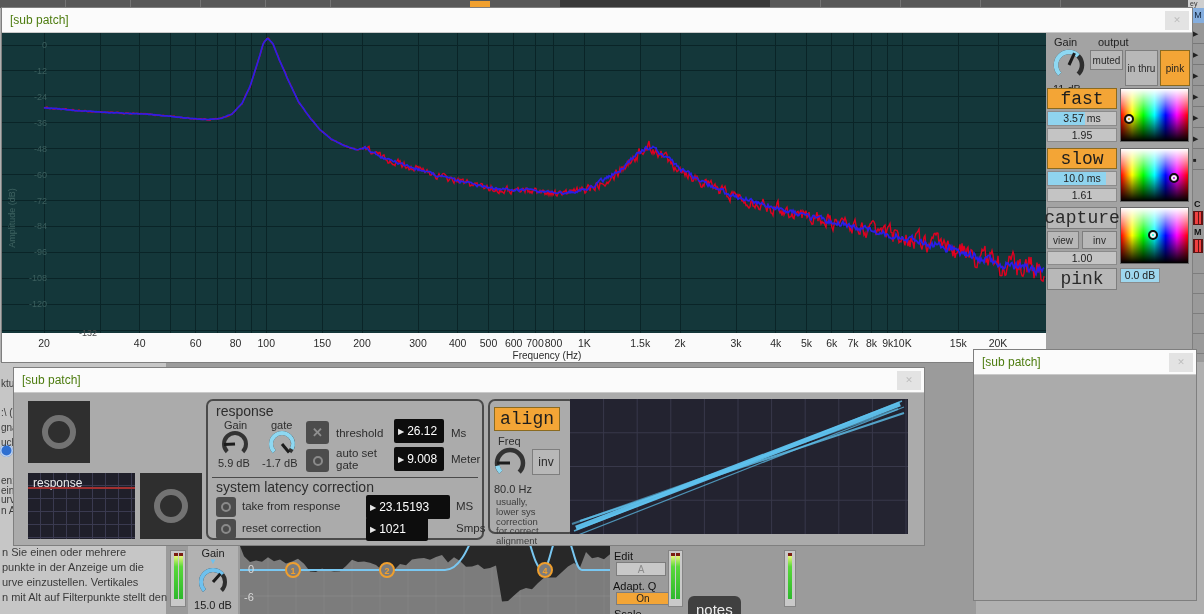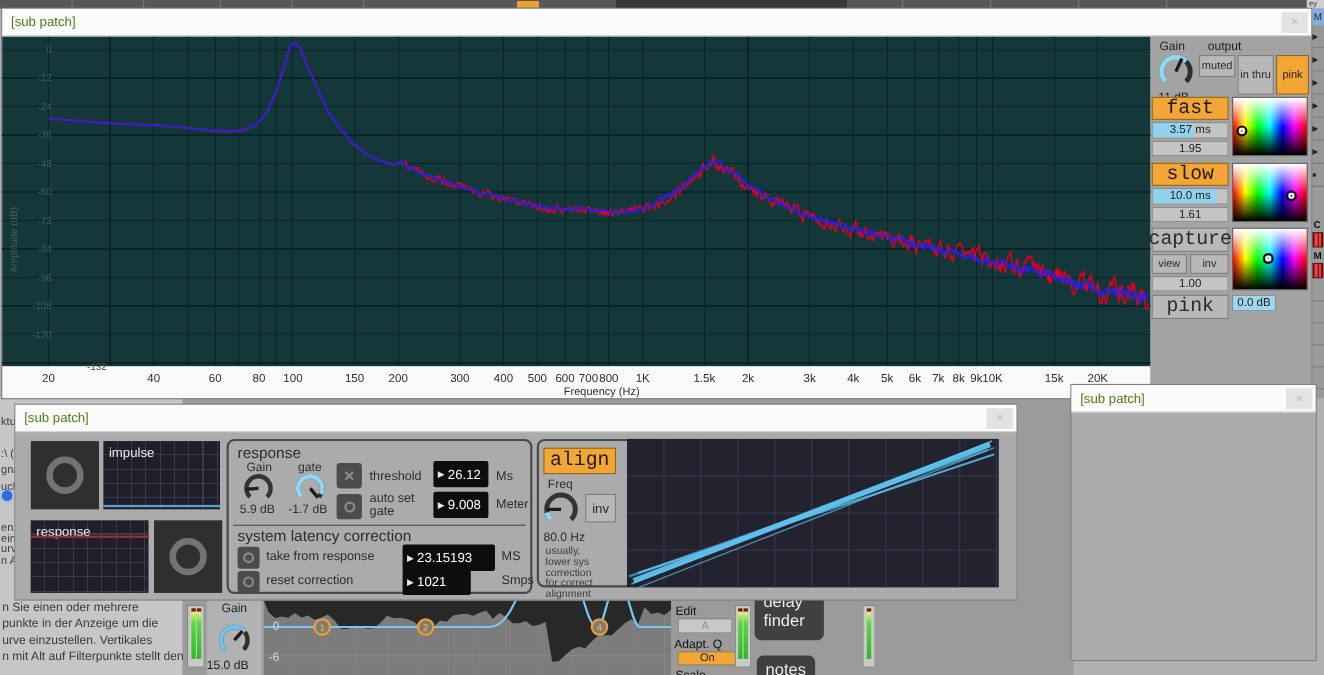--- a/index.html
+++ b/index.html
@@ -148,21 +148,21 @@
   <div class="abs" style="left:188px;top:183px;width:50px;height:69px;background:#b2b2b2">
     <div style="text-align:center;font-size:11px;color:#1c1c1c;margin-top:2px">Gain</div>
     <div style="text-align:center;line-height:6px;color:#6fc1ee;font-size:8px">▼</div>
     <svg width="34" height="34" style="display:block;margin:0 auto">
       <circle cx="17" cy="17" r="12" fill="none" stroke="#2e2e2e" stroke-width="4" pathLength="100" stroke-dasharray="75 25" transform="rotate(135 17 17)"></circle>
       <circle cx="17" cy="17" r="12" fill="none" stroke="#6fc1ee" stroke-width="4" pathLength="100" stroke-dasharray="52 48" transform="rotate(135 17 17)"></circle>
       <g transform="rotate(42 17 17)">
           <line x1="17" y1="17" x2="17" y2="6" stroke="#1c1c1c" stroke-width="3"></line>
         </g>
     </svg>
-    <div style="font-size:11px;color:#1c1c1c">15.0 dB</div>
+    <div style="text-align:center;font-size:11px;color:#1c1c1c">15.0 dB</div>
   </div>
 
   <svg id="eq-svg" class="abs" style="left:240px;top:184px" width="370" height="68">
       <rect x="0" y="0" width="370" height="68" fill="#7c7c7c"></rect>
       <line x1="28" y1="0" x2="28" y2="68" stroke="rgba(255,255,255,0.05)"></line>
       <line x1="56" y1="0" x2="56" y2="68" stroke="rgba(255,255,255,0.05)"></line>
       <line x1="84" y1="0" x2="84" y2="68" stroke="rgba(255,255,255,0.05)"></line>
       <line x1="112" y1="0" x2="112" y2="68" stroke="rgba(255,255,255,0.05)"></line>
       <line x1="140" y1="0" x2="140" y2="68" stroke="rgba(255,255,255,0.05)"></line>
       <line x1="168" y1="0" x2="168" y2="68" stroke="rgba(255,255,255,0.05)"></line>
@@ -190,21 +190,20 @@
   <div class="eqbtn" style="left:616px;top:200px;width:50px;height:14px;background:#c8c8c8;color:#8b8b8b">A</div>
   <div class="eqlbl" style="left:613px;top:218px">Adapt. Q</div>
   <div class="eqbtn" style="left:616px;top:230px;width:54px;height:13px;background:#f3a536;color:#1d1d1d">On</div>
   <div class="eqlbl" style="left:614px;top:246px">Scale</div>
 
   <div class="meter" style="left:668px;top:188px;width:15px;height:57px">
     <div class="mbar"></div>
     <div class="mbar"></div>
   </div>
 
-  <div class="roundbtn" style="left:686px;top:172px;width:63px;height:48px">delay finder</div>
   <div class="roundbtn" style="left:688px;top:234px;width:53px;height:26px">notes</div>
 
   <div class="meter" style="left:784px;top:188px;width:12px;height:57px">
     <div class="mbar"></div>
   </div>
 
   <div class="abs" style="left:0px;top:82px;width:13px;height:13px;border-radius:50%;background:#2f6fd0;
        box-shadow:inset 0 0 0 1.5px #bcd2f2"></div>
 <div class="frag" style="top: 16px;">ktu</div>
     <div class="frag" style="top: 45px;">:\ (</div>
@@ -375,24 +374,20 @@
 
 <div class="win" style="left:14px;top:368px;width:910px;height:177px">
   <div class="titlebar">
     <div class="tb-title">[sub patch]</div>
     <div class="close-box">✕</div>
   </div>
   <div id="w2-content">
     <div class="dial" style="left:14px;top:8px;width:62px;height:62px">
       <div class="ring"></div>
     </div>
-    <div class="dpanel" style="left:80px;top:8px;width:106px;height:62px">
-      <div class="dlabel">impulse</div>
-      <div style="position:absolute;left:0;right:0;bottom:2px;height:2px;background:#5b9fd4"></div>
-    </div>
     <div class="dpanel" style="left:14px;top:80px;width:107px;height:66px">
       <div class="dlabel">response</div>
       <div style="position:absolute;left:0;right:0;top:14px;height:2px;background:#a03030"></div>
     </div>
     <div class="dial" style="left:126px;top:80px;width:62px;height:66px">
       <div class="ring"></div>
     </div>
 
     <div class="group" style="left:192px;top:6px;width:278px;height:141px">
       <div class="gtitle" style="left:8px;top:2px">response</div>

